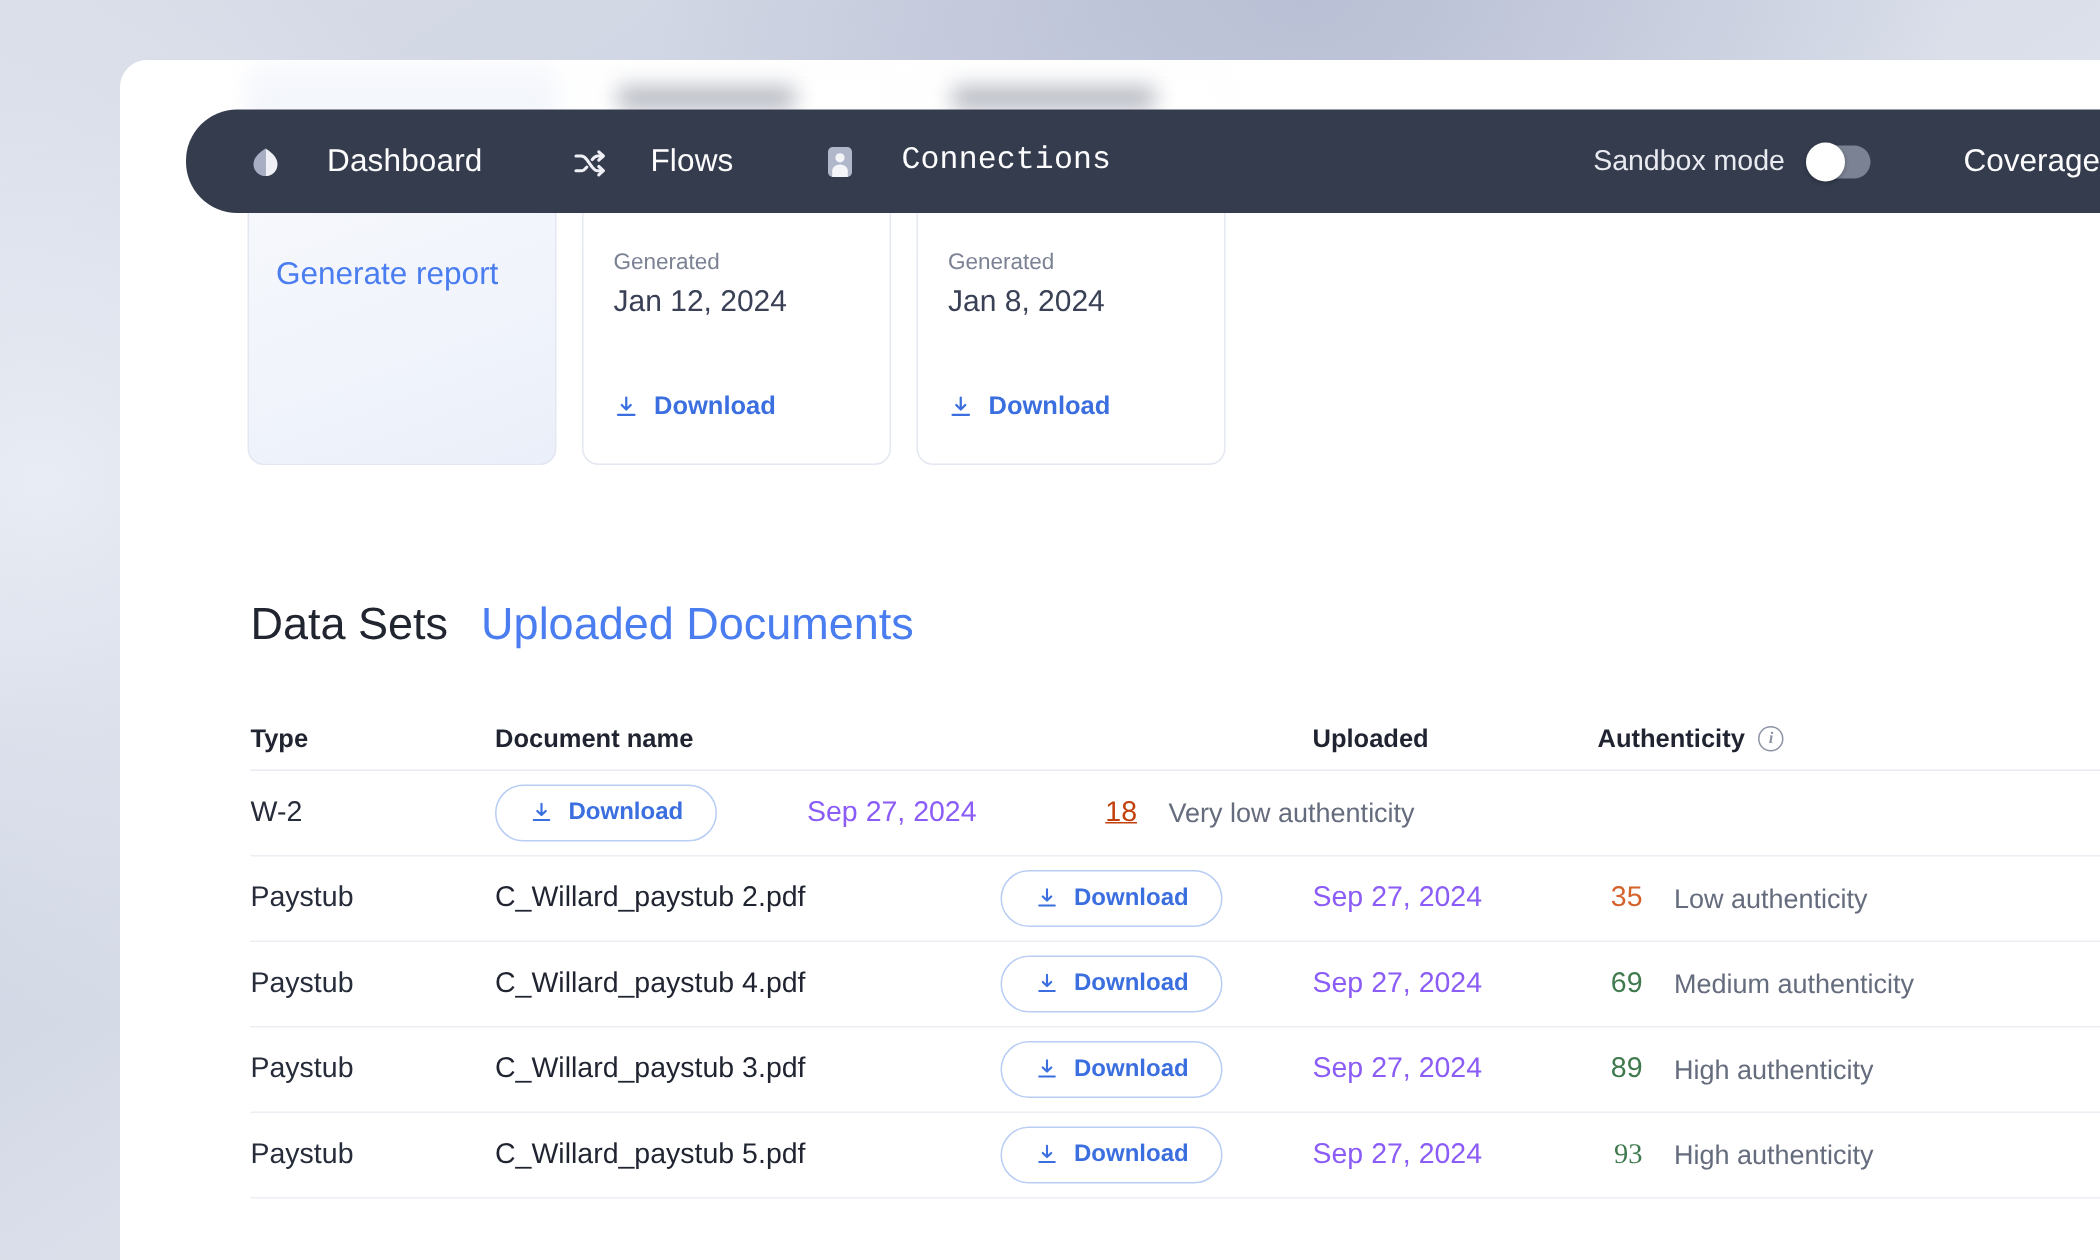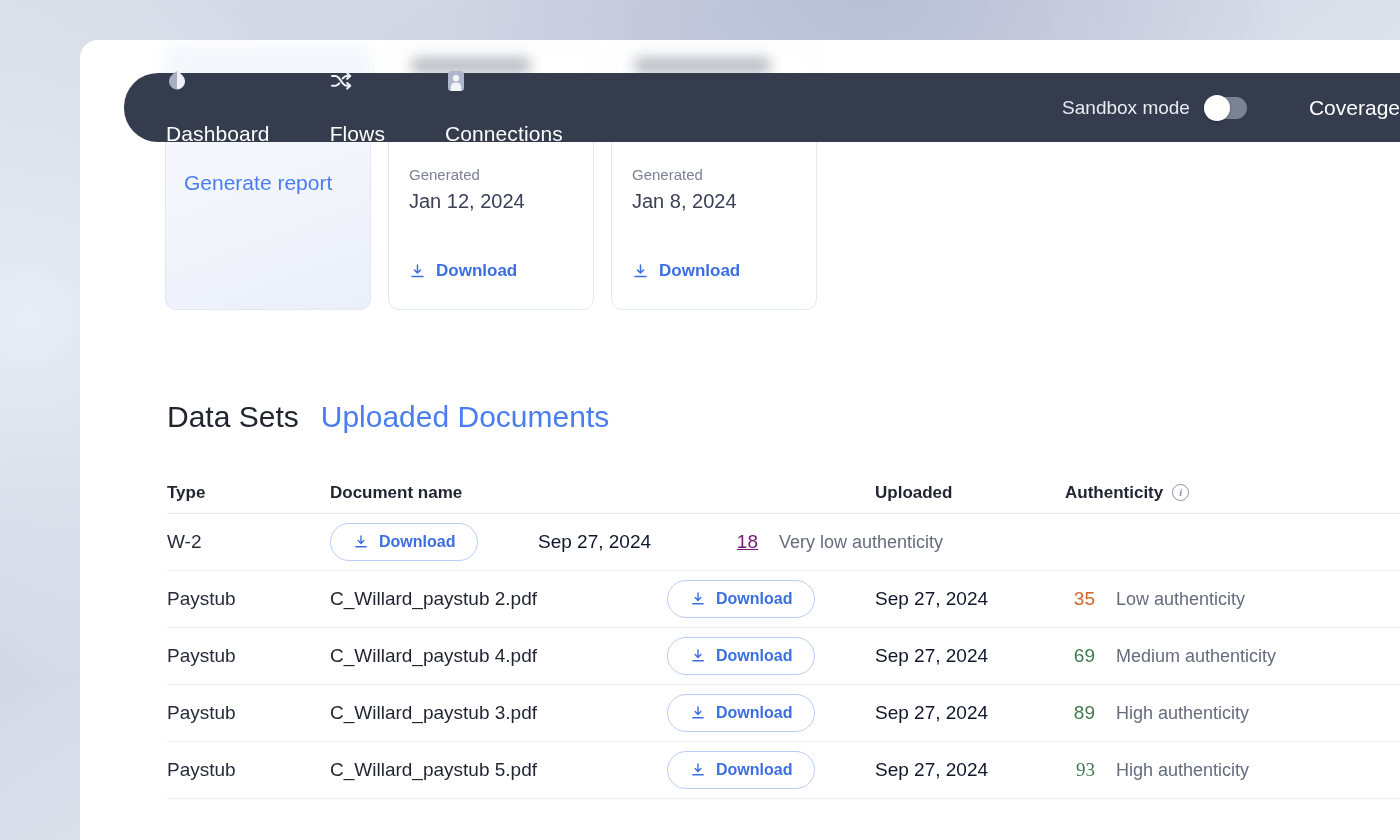--- a/index.html
+++ b/index.html
@@ -81,28 +81,27 @@
     color: #ffffff;
   }
 
   .nav-left {
     display: flex;
     align-items: center;
     margin-left: 42px;
   }
   .nav-item {
     display: flex;
-    align-items: flex-start;
+    align-items: flex-end;
     gap: 30px;
     margin-right: 60px;
     cursor: pointer;
     white-space: nowrap;
-    flex-direction: column;
-  }
-  .nav-item:last-child { margin-right: 16px; }
+  }
+  .nav-item:last-child { margin-right: 16px; font-family: Liberation Mono, monospace; }
   .nav-label {
     font-size: 21px;
     color: #fdfdfe;
     letter-spacing: .1px;
   }
   .nav-icon {
     width: 22px;
     height: 22px;
     display: flex;
     align-items: center;
@@ -275,21 +274,21 @@
     height: 57px;
     border-bottom: 1px solid #eceef3;
   }
   .cell {
     font-size: 19px;
     color: #1f2430;
     white-space: nowrap;
     overflow: hidden;
   }
   .cell.type { color: #262c39; }
-  .cell.upl  { color: #0f172a; }
+  .cell.upl  { color: #8b5cf6; }
 
   .dl-btn {
     display: inline-flex;
     align-items: center;
     gap: 10px;
     height: 38px;
     padding: 0 22px;
     border: 1px solid #b9cdf5;
     border-radius: 19px;
     color: #3b6fe0;
@@ -391,21 +390,21 @@
               <svg width="16" height="16" viewBox="0 0 17 17" fill="none">
                 <path d="M8.5 2v8m0 0 3-3m-3 3-3-3" stroke="#3b6fe0" stroke-width="1.5" stroke-linecap="round" stroke-linejoin="round"></path>
                 <path d="M3 13.5h11" stroke="#3b6fe0" stroke-width="1.5" stroke-linecap="round"></path>
               </svg>
             </span>
             <span>Download</span>
           </span>
         </div>
         <div class="cell upl col-upl">Sep 27, 2024</div>
         <div class="col-auth">
-          <span class="auth-score" style="color: #701a75; text-decoration: underline;">18</span>
+          <span class="auth-score" style="color: #c2410c; text-decoration: underline;">18</span>
           <span class="auth-label">Very low authenticity</span>
         </div>
       </div>
 
       <div class="trow">
         <div class="cell type col-type">Paystub</div>
         <div class="cell col-name">C_Willard_paystub 2.pdf</div>
         <div class="col-dl">
           <span class="dl-btn">
             <span>

